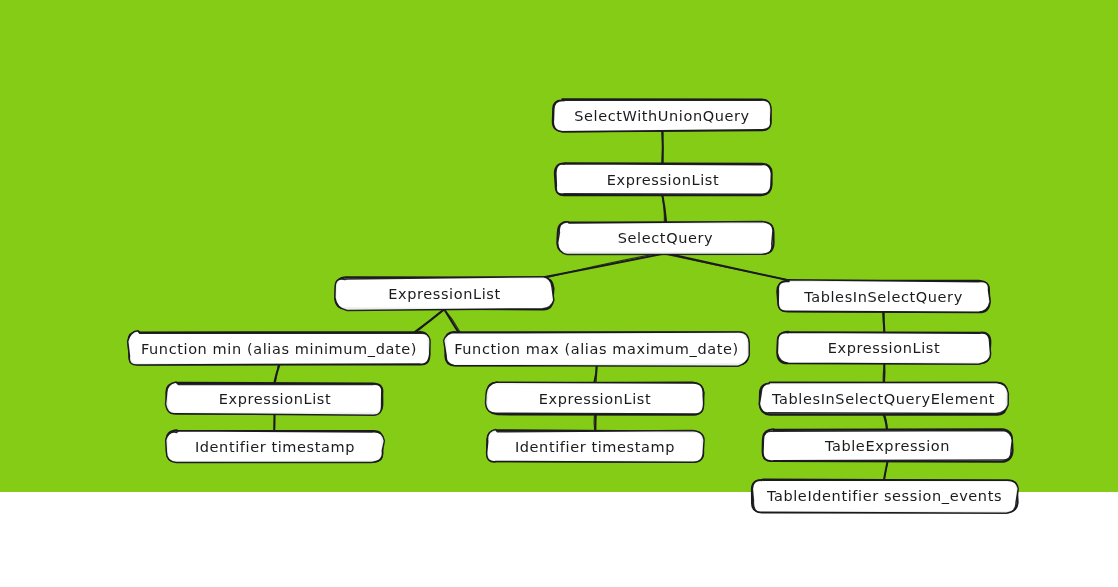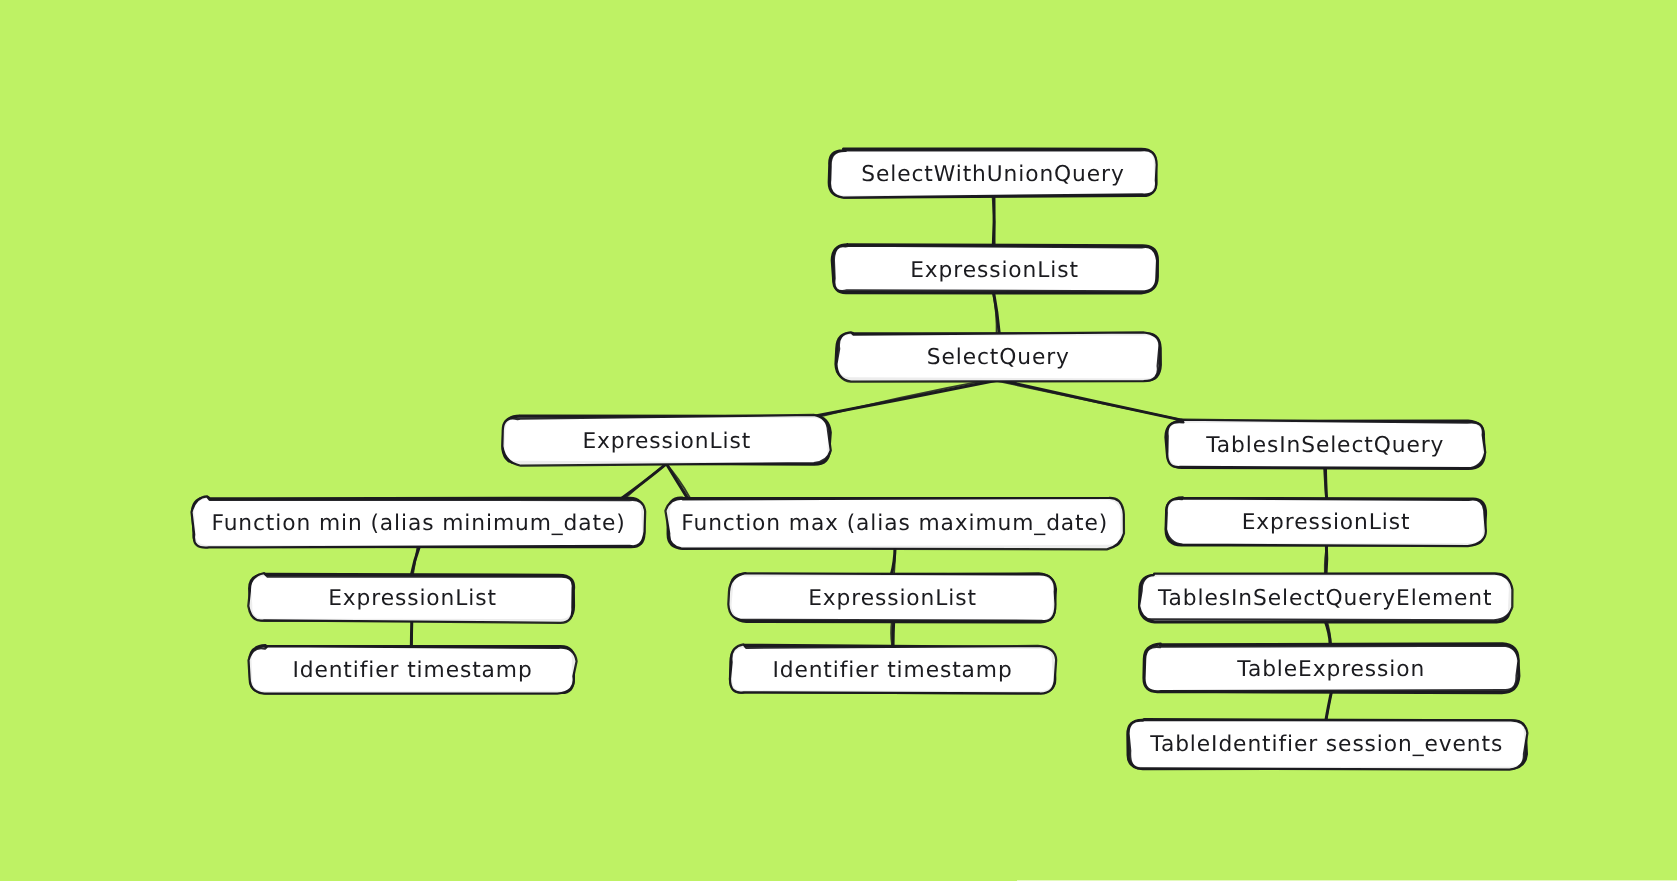--- a/index.html
+++ b/index.html
@@ -9,22 +9,22 @@
   }
   body {
     width: 1118px;
     height: 587px;
     overflow: hidden;
     font-family: "DejaVu Sans", sans-serif;
   }
   #diagram-root {
     position: relative;
     width: 1118px;
-    height: 587px;
-    background: #bef264;
+    height: 492px;
+    background: #84cc16;
   }
   svg#ast-svg {
     position: absolute;
     top: 0;
     left: 0;
     width: 1118px;
     height: 587px;
     display: block;
   }
   .node-box-shape {

